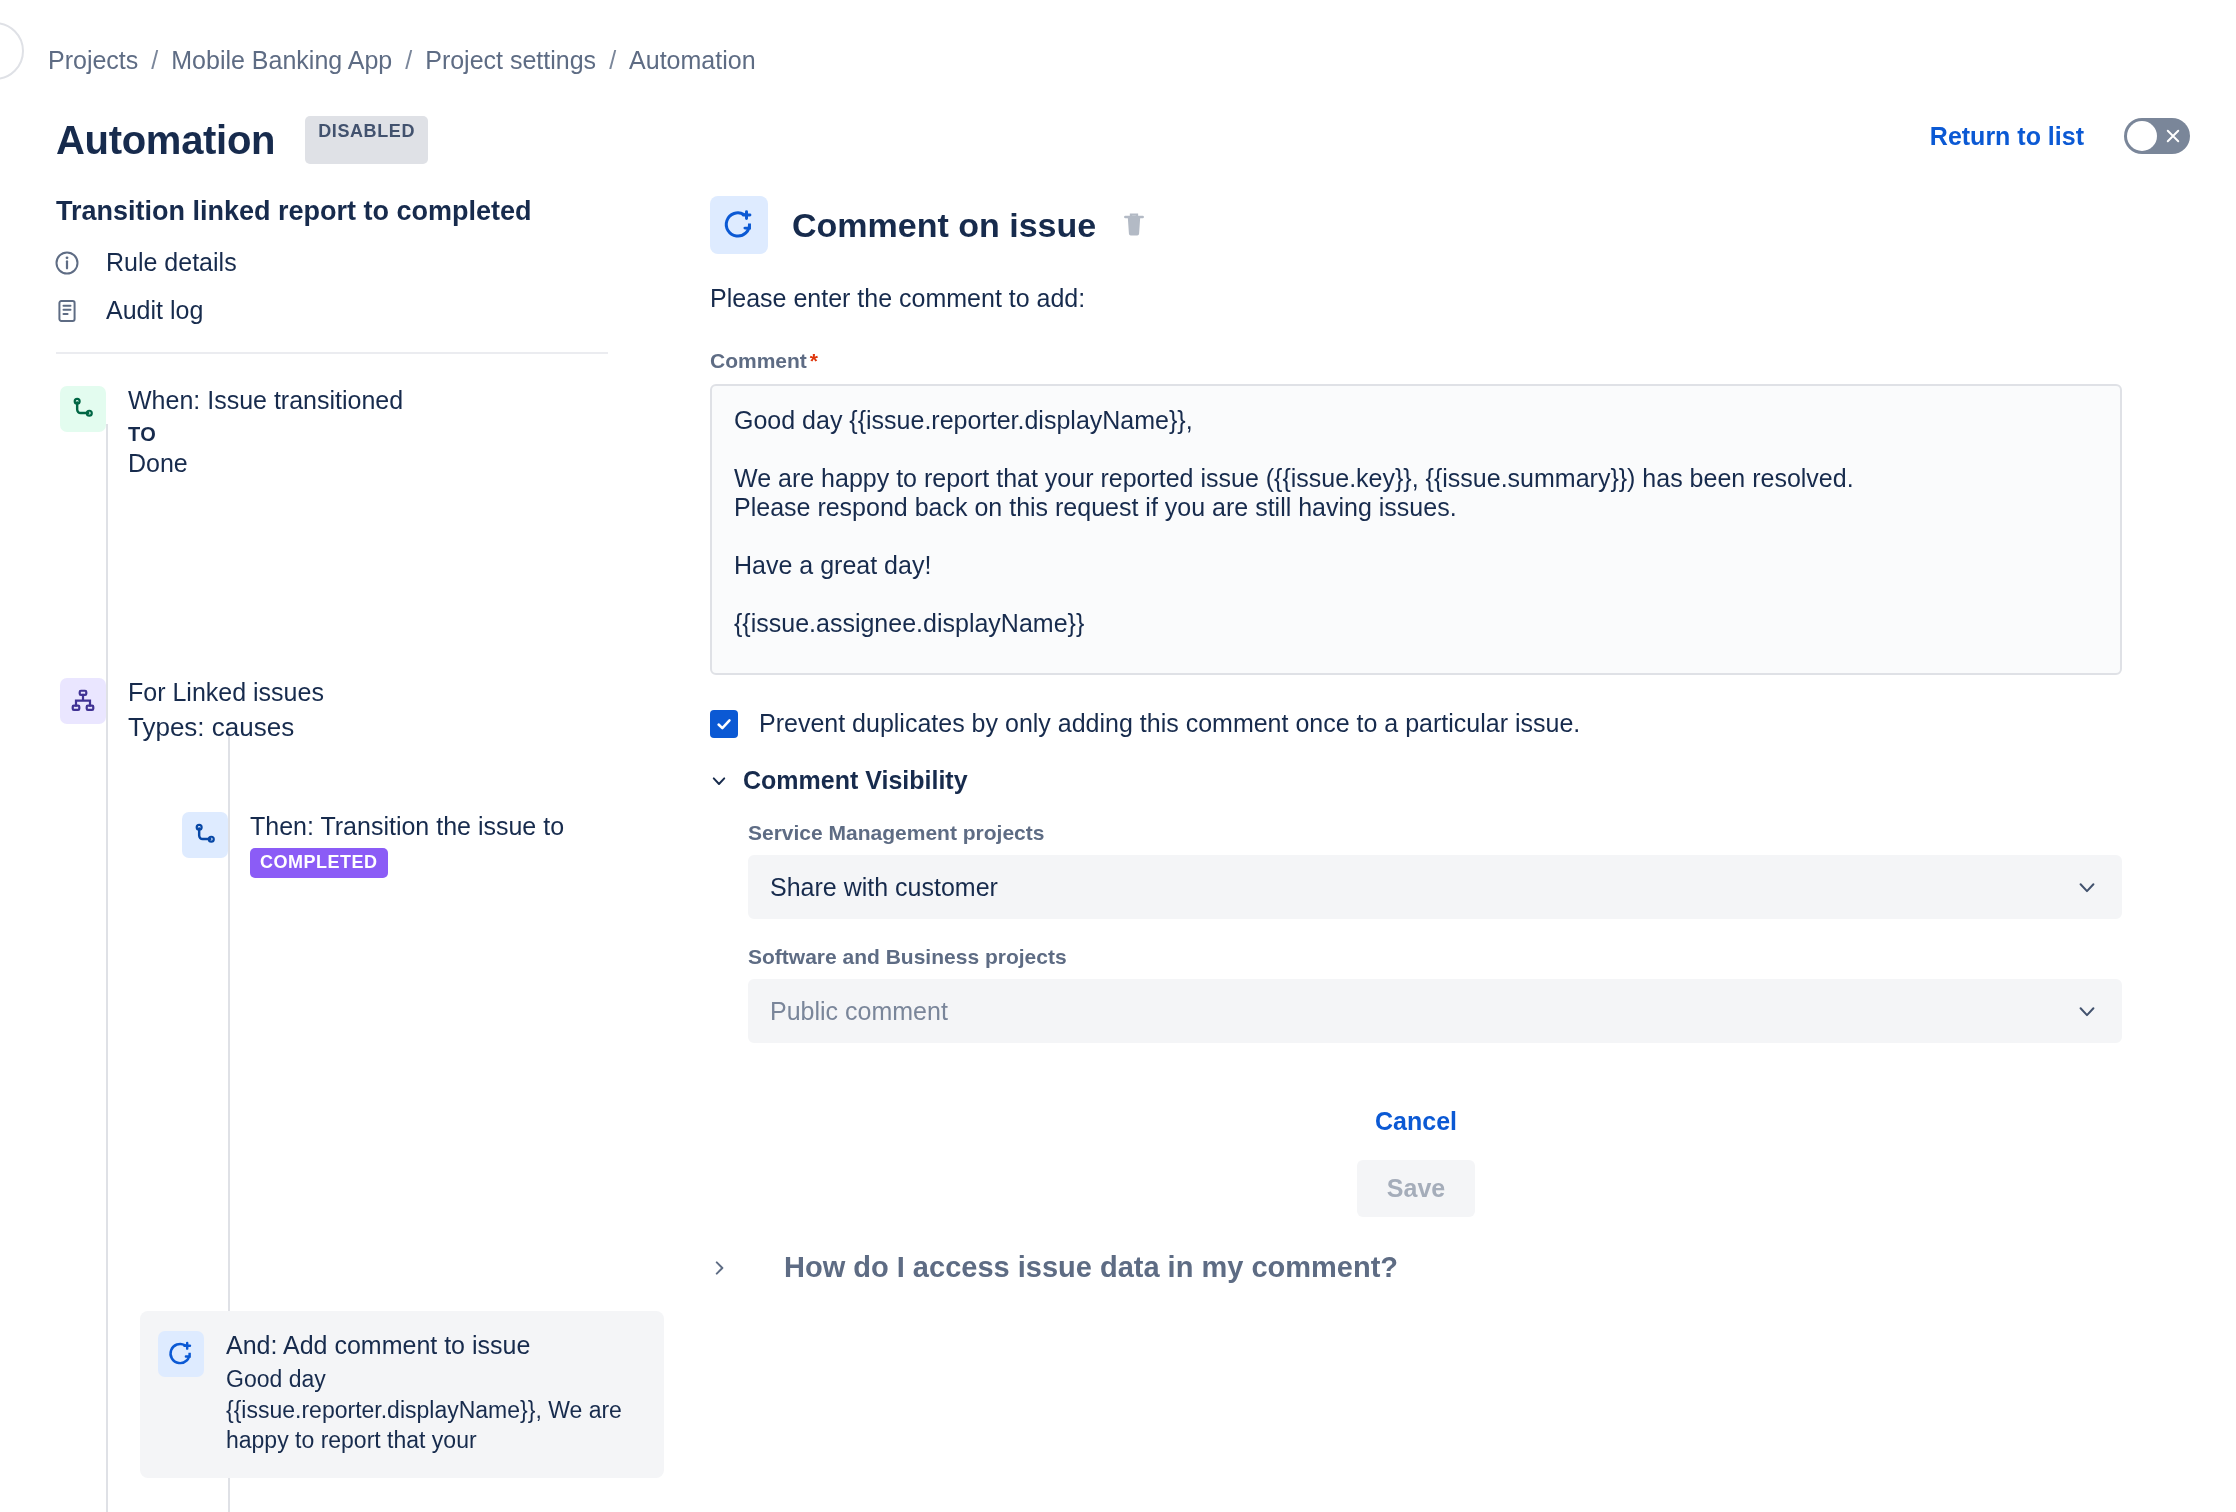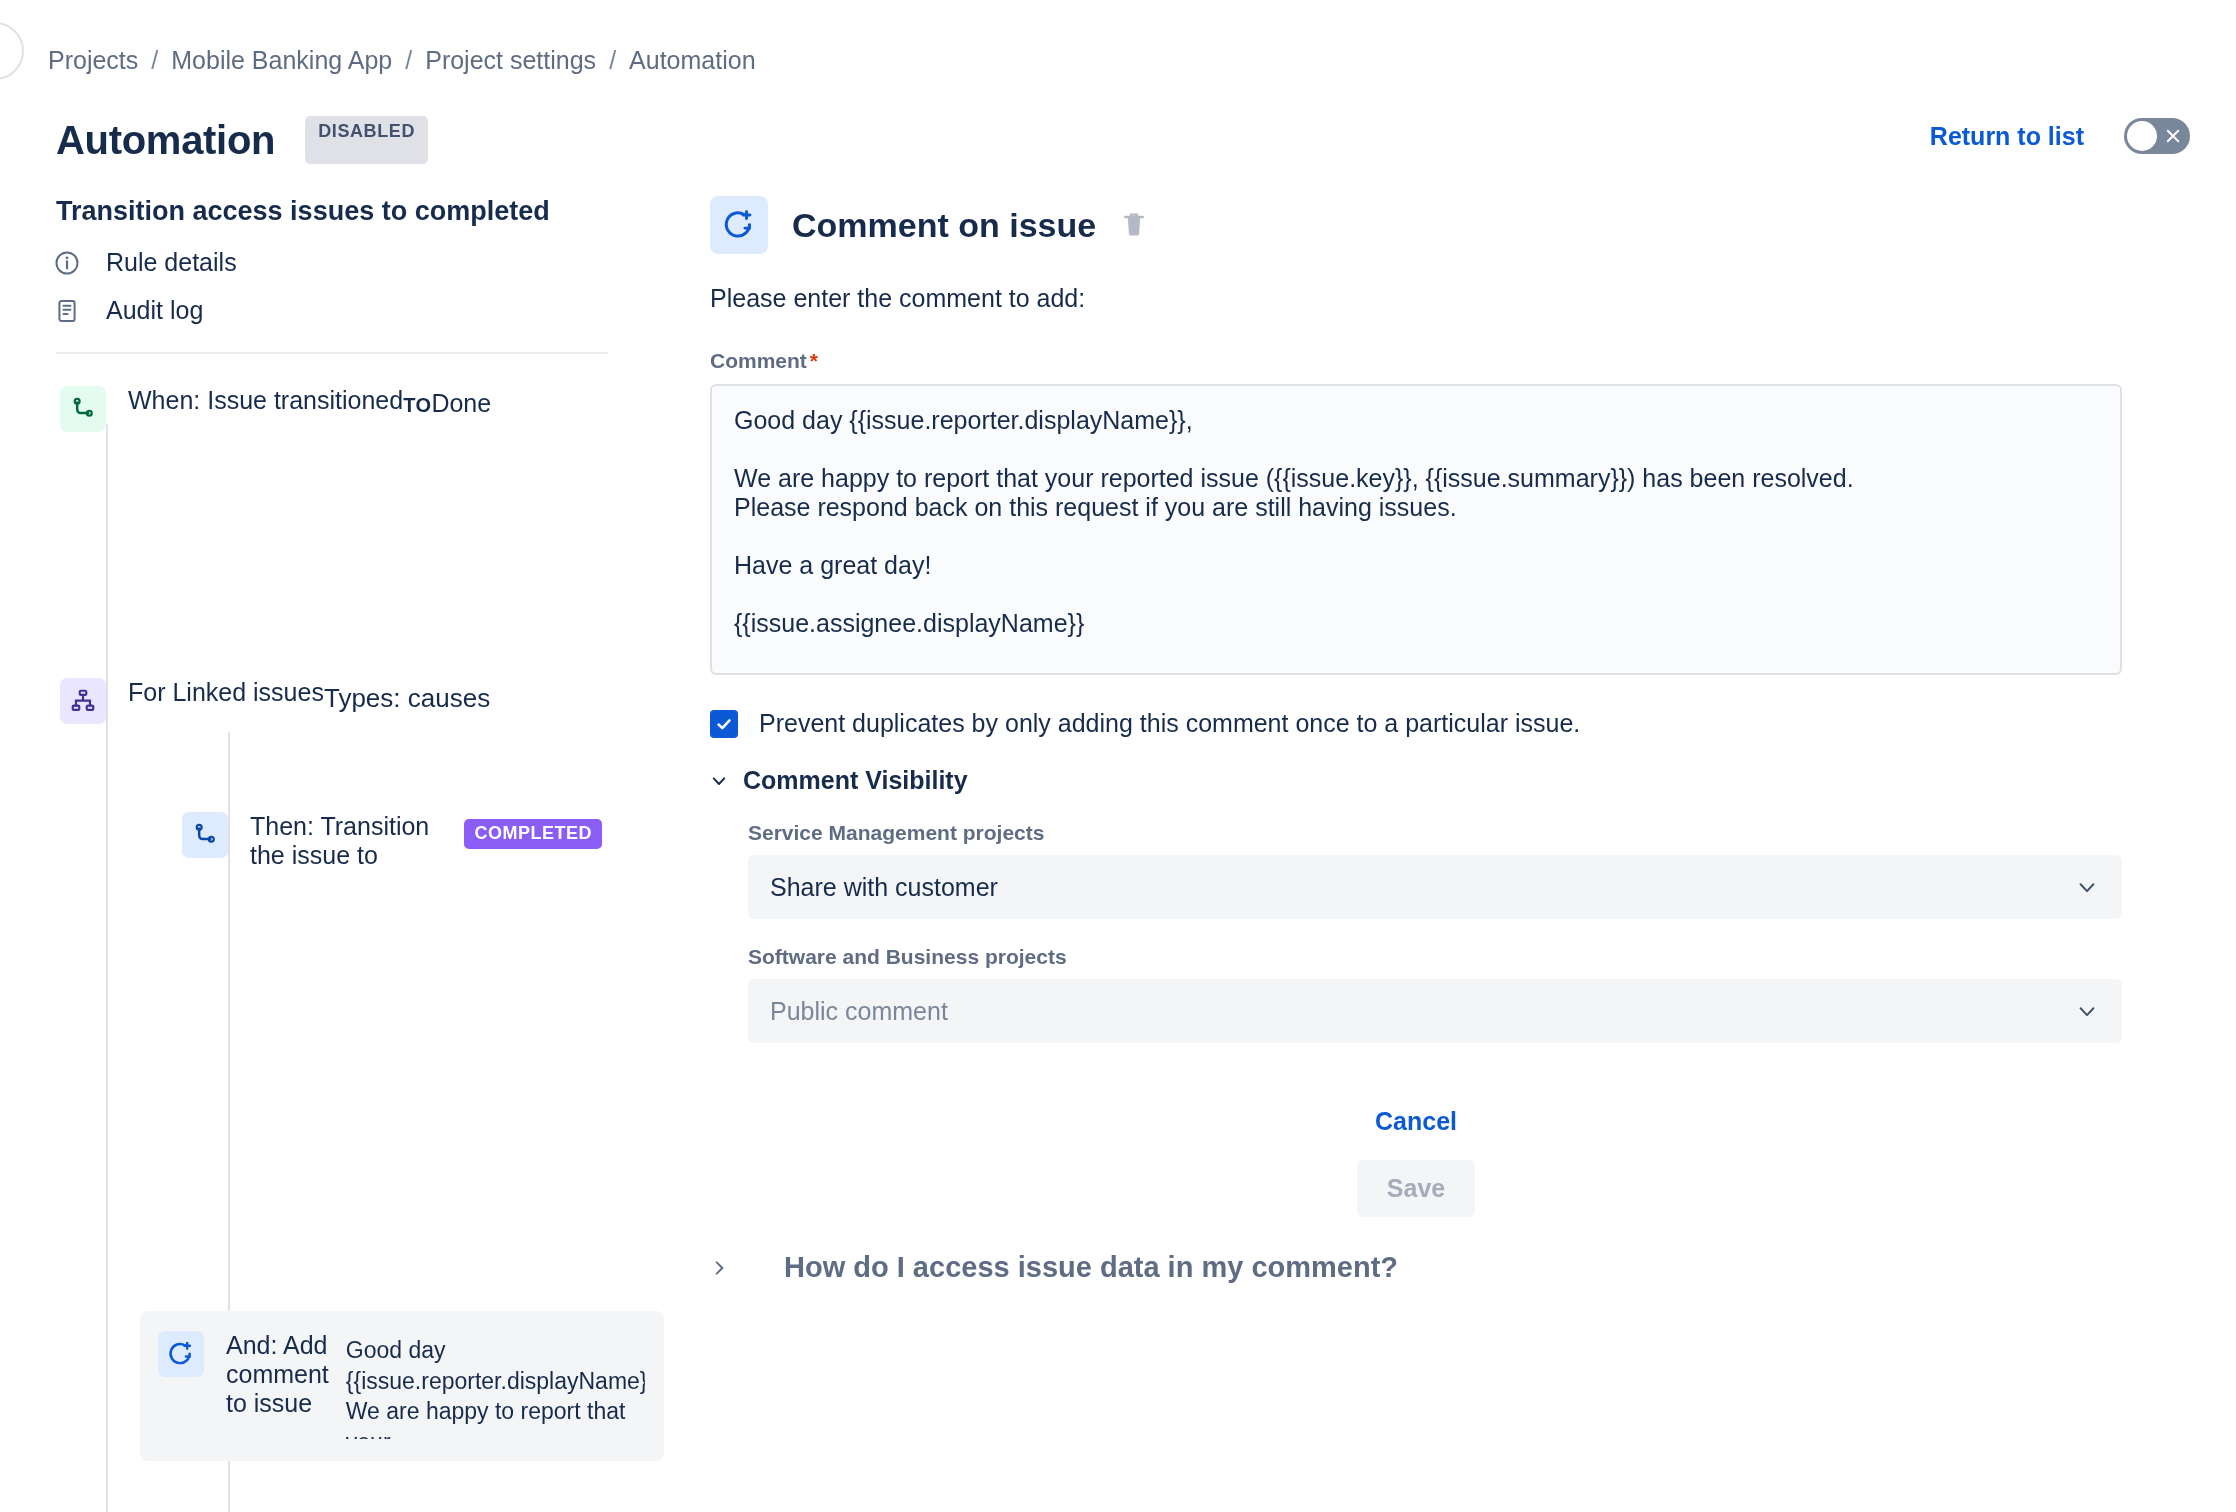--- a/index.html
+++ b/index.html
@@ -64,21 +64,21 @@
   
   .tl-line { position:absolute; background:#DFE1E6; width:2px; }
   .tl-node { position:absolute; display:flex; gap:22px; }
   .tl-icon {
     width:46px; height:46px; border-radius:7px; flex:0 0 46px;
     display:flex; align-items:center; justify-content:center;
   }
   .tl-icon.green { background:#E3FCEF; }
   .tl-icon.purple { background:#EAE6FF; }
   .tl-icon.blue { background:#DEEBFF; }
-  .tl-body { display:flex; flex-direction:row; }
+  .tl-body { display:flex; flex-direction:column; }
   .tl-title { font-size:25px; color:#172B4D; line-height:1.16; }
   .tl-sub { font-size:21px; color:#172B4D; }
   .tl-sub.caps { font-size:20px; font-weight:700; letter-spacing:0.4px; }
   .tl-snippet { font-size:23px; color:#172B4D; line-height:1.33; }
   .lozenge-completed {
     display:inline-block; background:#8b5cf6; color:#fff; font-size:18px; font-weight:700;
     letter-spacing:0.5px; padding:4px 10px 5px; border-radius:5px; margin-top:7px; align-self:flex-start;
   }
   .tl-card {
     position:absolute; background:#F4F5F7; border-radius:8px; padding:20px 22px 22px 18px;
@@ -162,21 +162,21 @@
     <div class="toggle">
       <div class="knob"></div>
       <svg class="x" viewBox="0 0 24 24">
         <path d="M5 5 L19 19 M19 5 L5 19" stroke="#ffffff" stroke-width="2.6" stroke-linecap="round" fill="none"></path>
       </svg>
     </div>
   </div>
 
   <div class="rail">
 
-    <div class="rule-name">Transition access issues to completed</div>
+    <div class="rule-name">Transition linked report to completed</div>
 
     <div class="nav-item" style="top:52px;">
       <span class="ico">
         <svg width="28" height="28" viewBox="0 0 24 24">
           <circle cx="12" cy="12" r="9" fill="none" stroke="#5E6C84" stroke-width="1.7"></circle>
           <circle cx="12" cy="7.6" r="1.2" fill="#5E6C84"></circle>
           <path d="M12 10.6 L12 16.6" stroke="#5E6C84" stroke-width="1.9" stroke-linecap="round"></path>
         </svg>
       </span>
       <span>Rule details</span>

